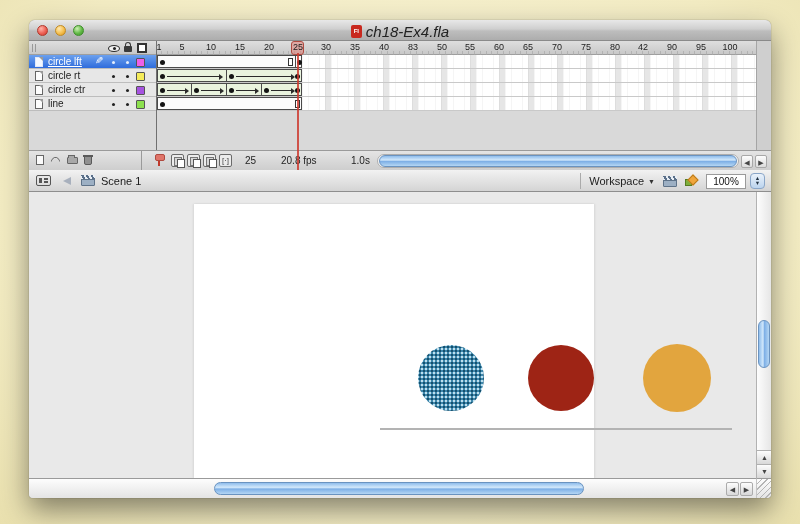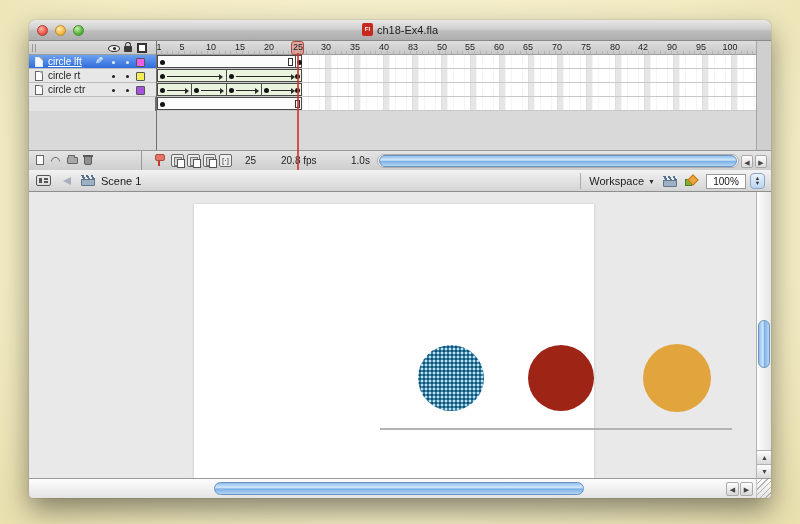--- a/index.html
+++ b/index.html
@@ -20,21 +20,21 @@
     background:linear-gradient(#e8e8e8 0%, #cfcfcf 45%, #bdbdbd 55%, #adadad 100%);
     border-bottom:1px solid #8a8a8a;
   }
   .lights { position:absolute; left:8px; top:5px; display:flex; gap:7px; }
   .light { width:11px; height:11px; border-radius:50%; }
   .light.red    { background:radial-gradient(circle at 35% 30%, #ffb4aa, #ee6156 55%, #c93a2e); border:1px solid #b0382c;}
   .light.yellow { background:radial-gradient(circle at 35% 30%, #ffe9b0, #f5bf4f 55%, #d9951f); border:1px solid #c08a23;}
   .light.green  { background:radial-gradient(circle at 35% 30%, #cdf0b4, #62ba46 55%, #3f8f2b); border:1px solid #3f8f2b;}
   .title-wrap { position:absolute; left:0; right:0; top:3px; display:flex; justify-content:center; align-items:center; gap:4px; }
   .doc-icon { width:11px; height:13px; background:#c8281e; border-radius:2px; color:#fff; font-size:6px; line-height:13px; text-align:center; font-weight:bold; }
-  .win-title { font-size:11px; color:#222; }
+  .win-title { font-size:15px; color:#222;font-style:italic; }
 
   
   .timeline { position:absolute; left:0; top:21px; width:742px; height:129px; background:#d9d9d9; }
   .tl-ruler {
     position:absolute; left:0; top:0; width:742px; height:14px;
     background:linear-gradient(#dedede,#c8c8c8); border-bottom:1px solid #9e9e9e;
   }
   .grip { position:absolute; left:3px; top:3px; width:5px; height:8px;
     background:repeating-linear-gradient(90deg,#999 0 1px, transparent 1px 3px); }
   .rnum { position:absolute; top:1px; font-size:9px; color:#1c1c1c; transform:translateX(-50%); z-index:3; }
@@ -226,20 +226,27 @@
         <span class="ldot c2"></span>
         <span class="swatch" style="background-color: rgb(245, 236, 90);"></span>
       </div>
       <div class="layer-row" style="top:28px">
         <span class="layer-doc-icon"></span>
         <span class="layer-name">circle ctr</span>
         <span class="ldot c1"></span>
         <span class="ldot c2"></span>
         <span class="swatch" style="background-color: rgb(166, 83, 224);"></span>
       </div>
+      <div class="layer-row" style="top:42px">
+        <span class="layer-doc-icon"></span>
+        <span class="layer-name">line</span>
+        <span class="ldot c1"></span>
+        <span class="ldot c2"></span>
+        <span class="swatch" style="background-color: rgb(140, 224, 78);"></span>
+      </div>
     </div>
 
     <div class="frames">
 
       <div class="frow" style="top:0">
         <div class="fspan static" style="left:0;width:139px">
           <span class="kf" style="left:2px"></span>
           <span class="endrect" style="left:130px"></span>
         </div>
         <div class="fspan static" style="left:138px;width:7px">

